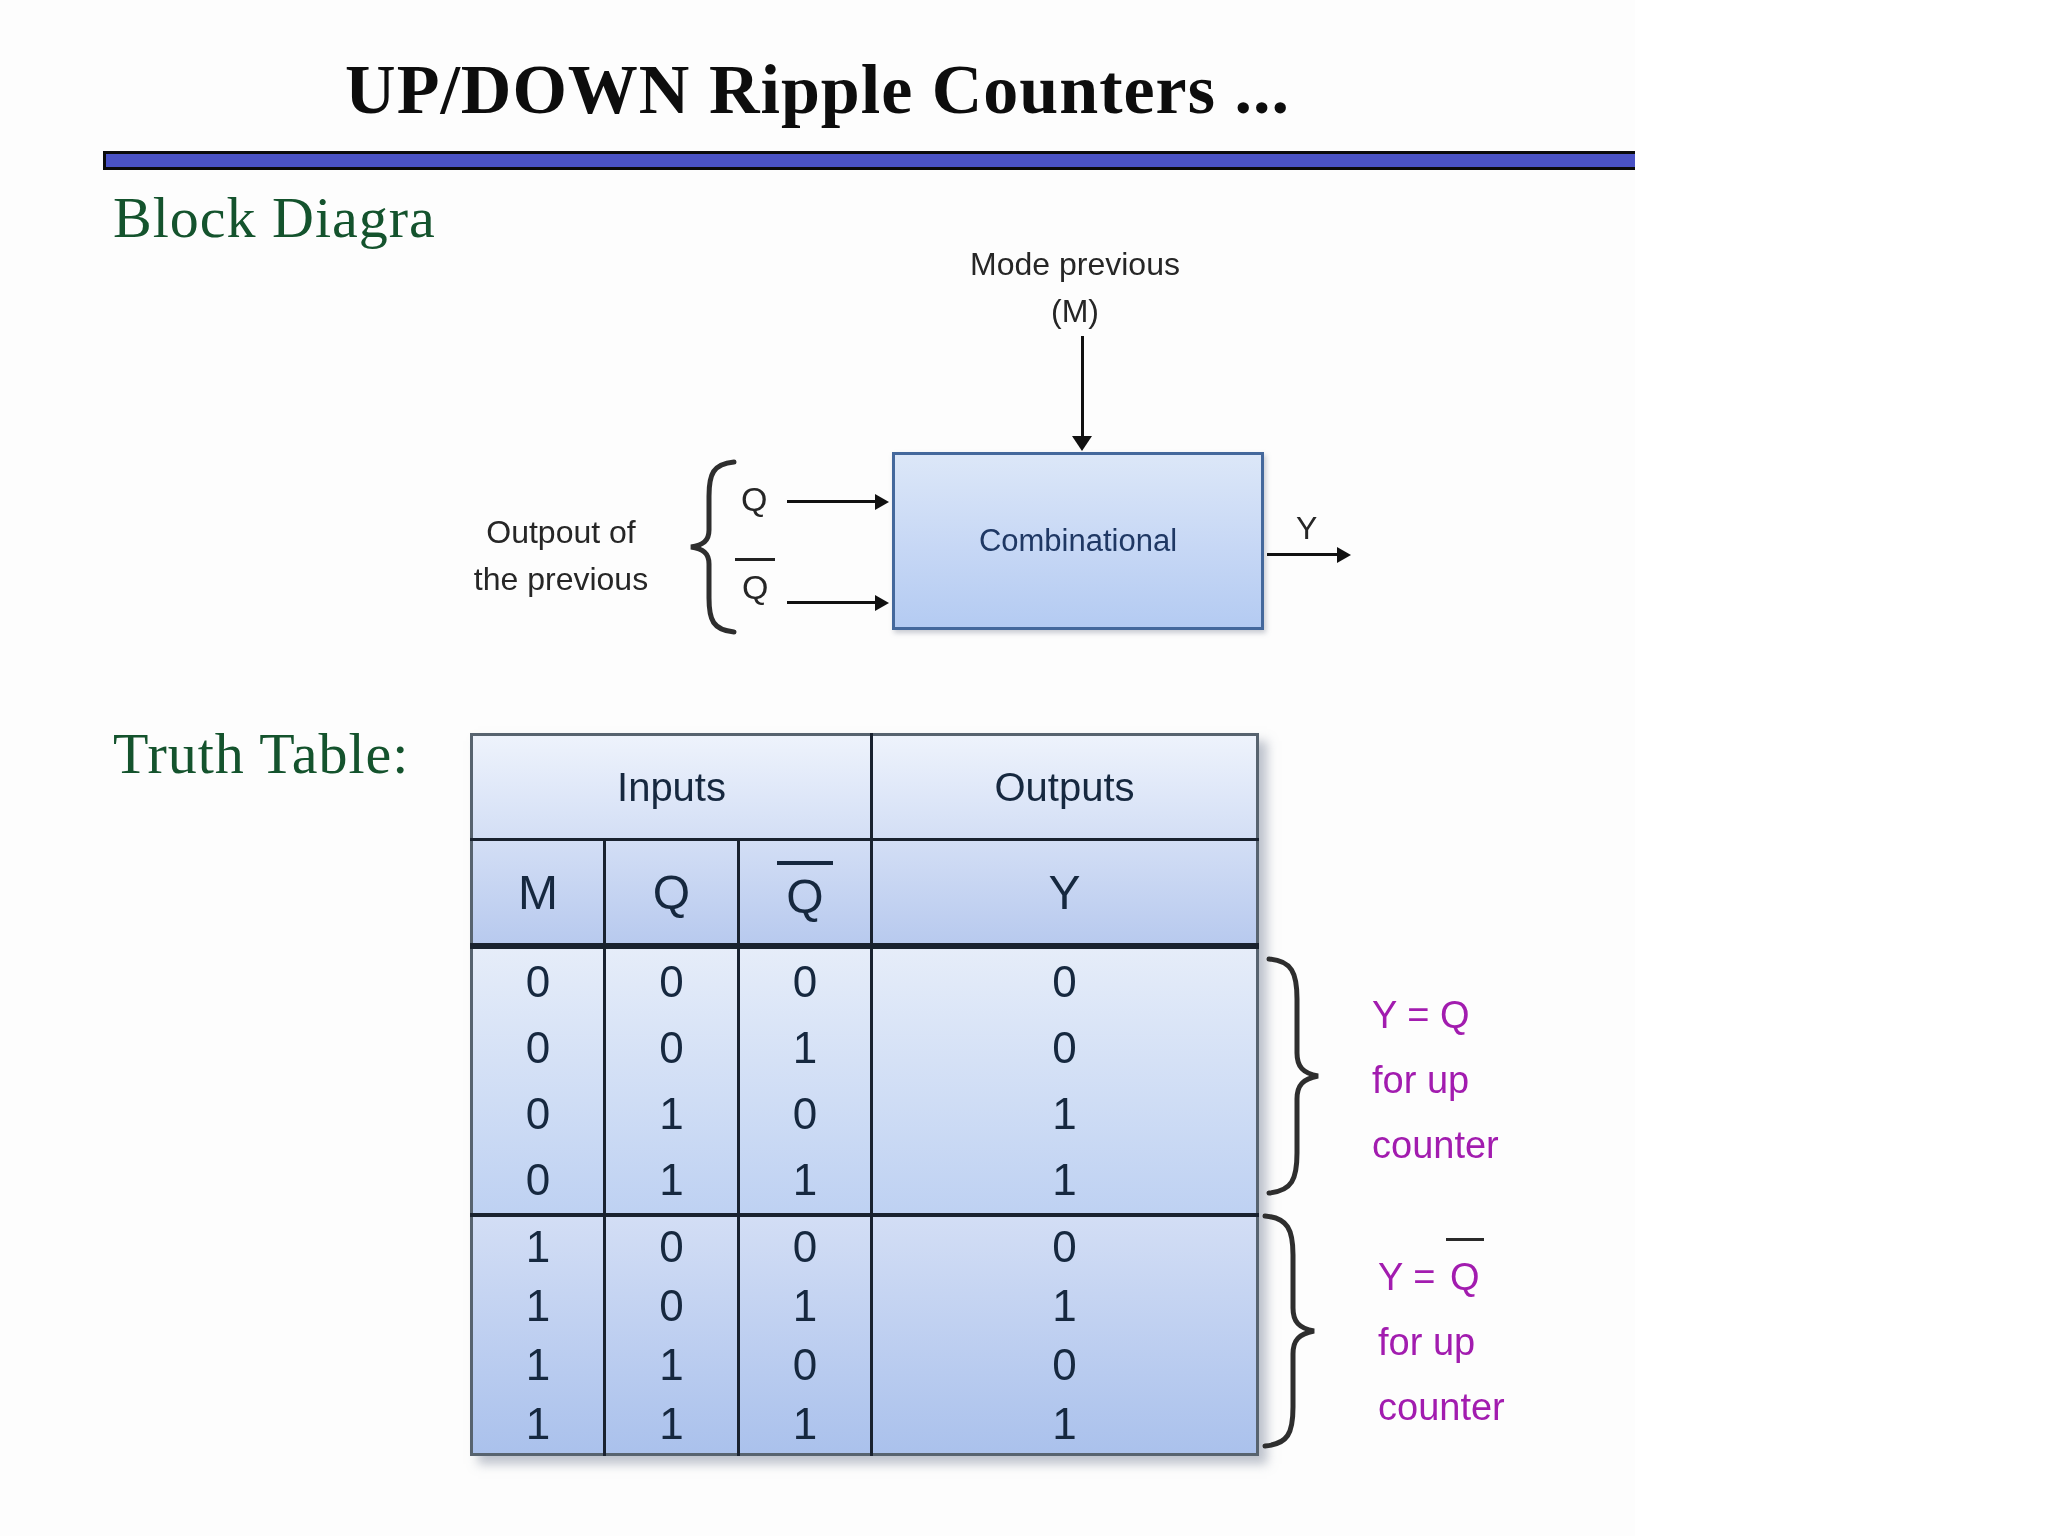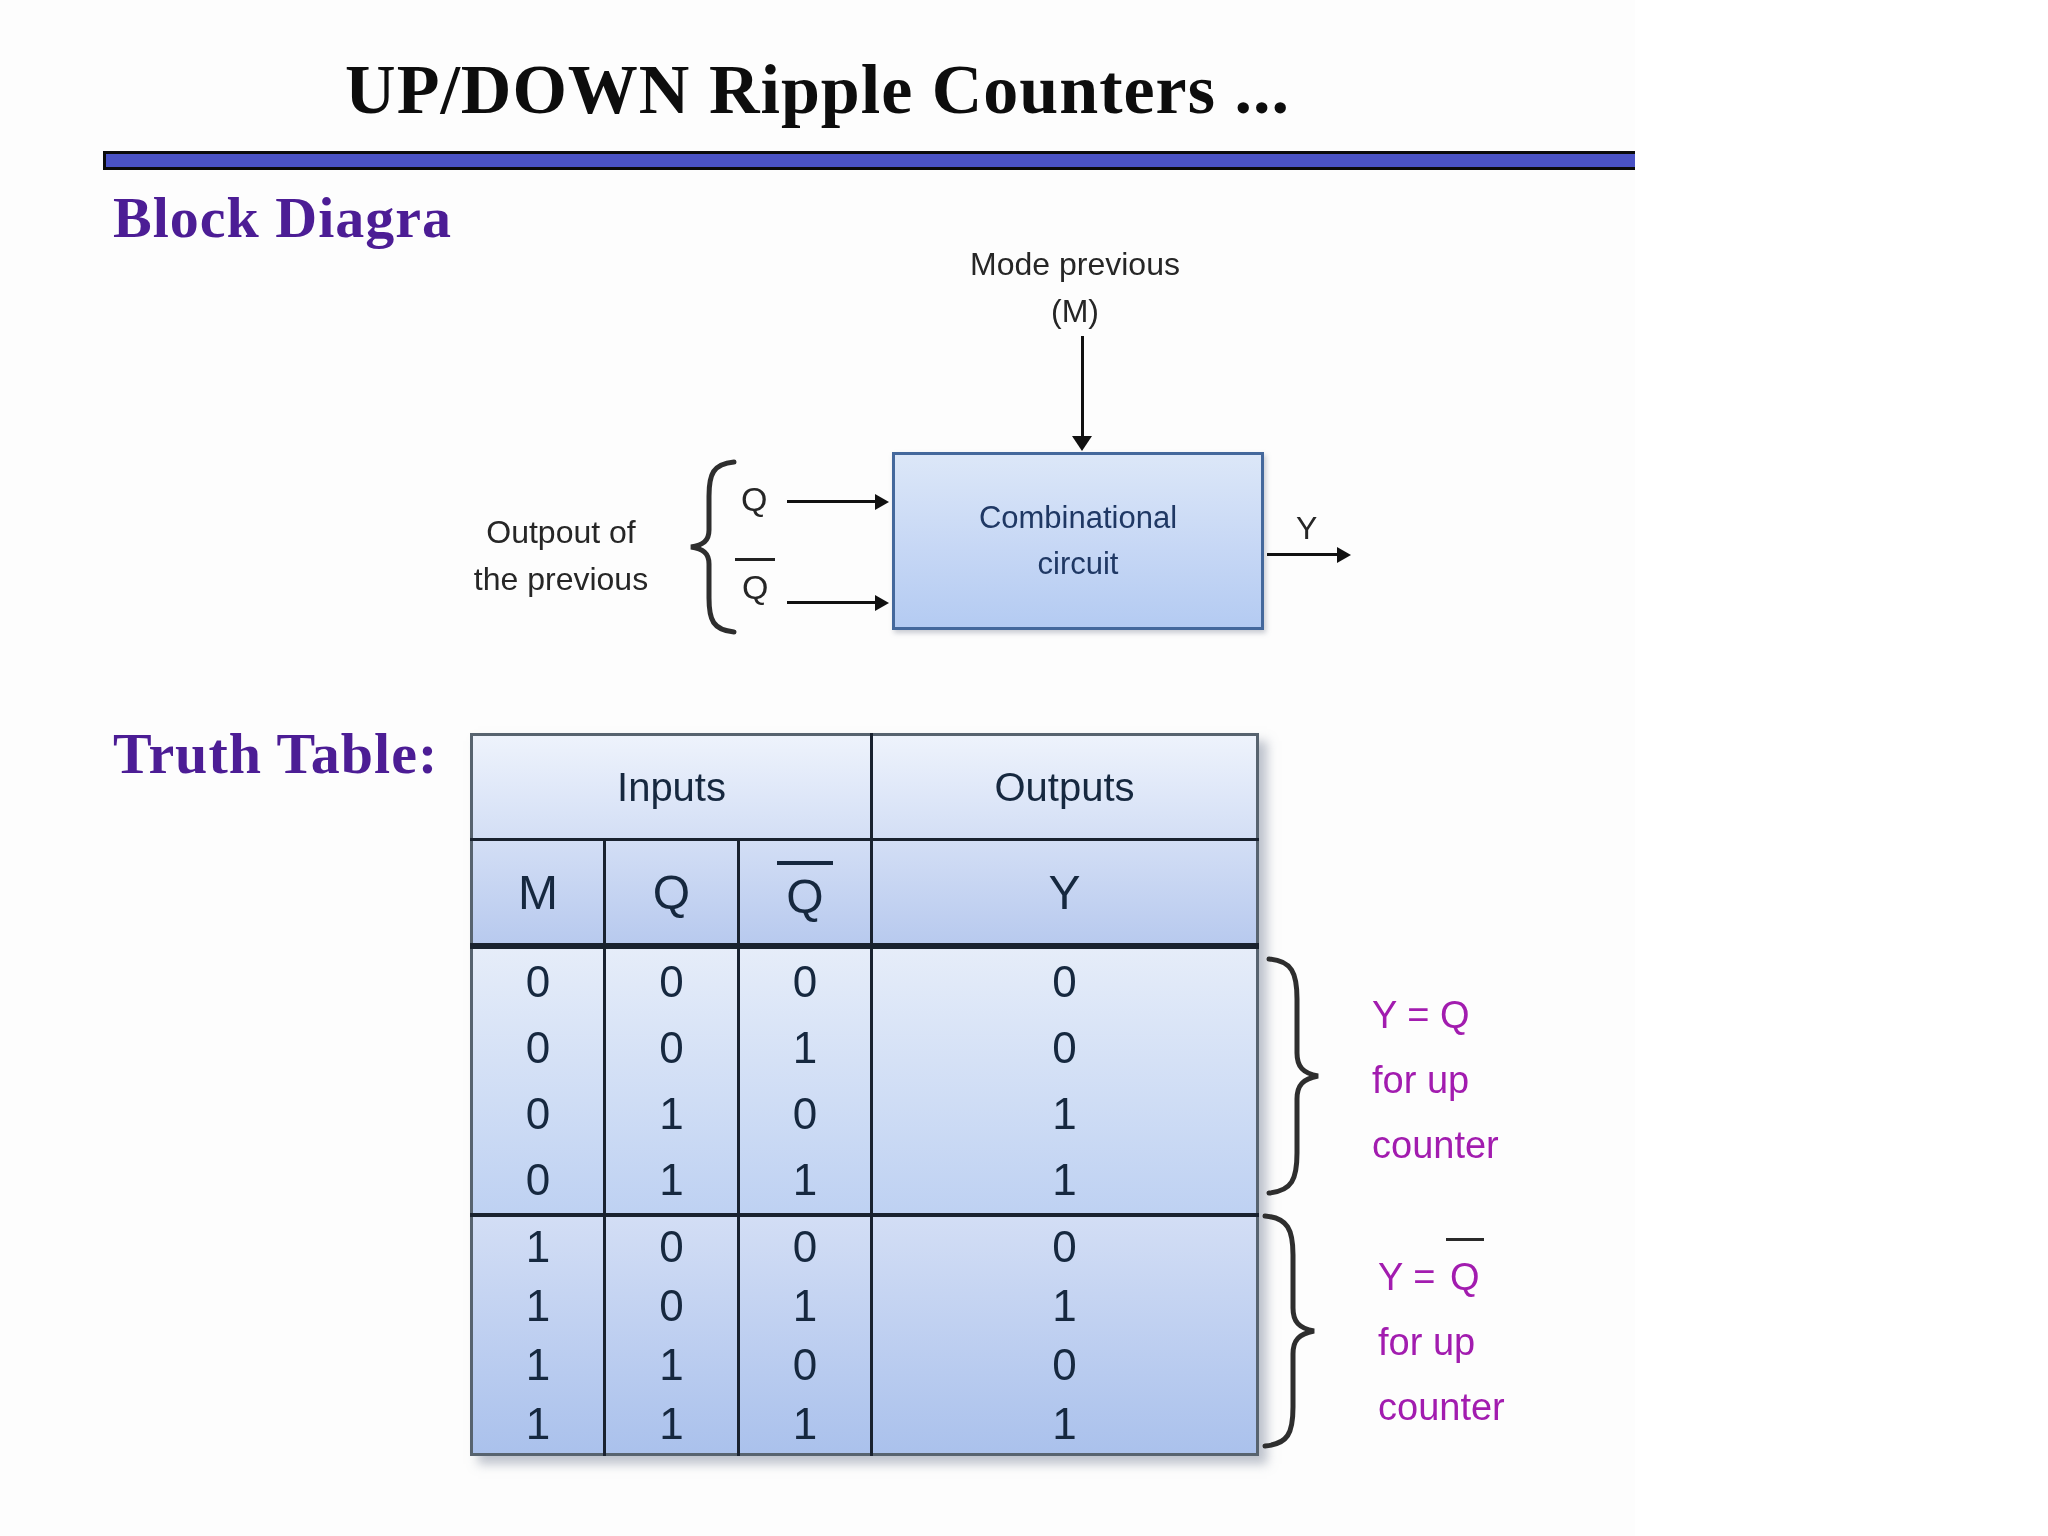--- a/index.html
+++ b/index.html
@@ -13,22 +13,22 @@
   .title {
     left:0; right:0; top:50px; text-align:center;
     font-family:"Liberation Serif", serif; font-weight:bold;
     font-size:70px; color:#0d0d0d; letter-spacing:1px;
   }
   .rule {
     left:103px; top:151px; width:1840px; height:13px;
     background:#4A52C5; border:3px solid #0b0b0b;
   }
   .red-heading {
-    font-family:"Liberation Serif", serif; font-weight:bold;
-    font-size:58px; color:#4c1d95; letter-spacing:1px;
+    font-family:"Liberation Serif", serif; font-weight:normal;
+    font-size:58px; color:#14532d; letter-spacing:1px;
   }
   .h-block { left:113px; top:184px; }
   .h-truth { left:113px; top:720px; }
 
   
   .dg-text { color:#262626; font-size:32px; }
   .mode-label { left:950px; top:241px; width:250px; text-align:center; line-height:47px; }
   .v-line { left:1081px; top:336px; width:3px; height:102px; background:#111; }
   .v-arrowhead {
     left:1072px; top:436px; width:0; height:0;
@@ -122,21 +122,20 @@
     <span class="qbar-line q-label">Q</span>
   </div>
 
   <div class="abs h-line arr-q1"></div>
   <div class="abs ah-right ah-q1"></div>
   <div class="abs h-line arr-q2"></div>
   <div class="abs ah-right ah-q2"></div>
 
   <div class="abs cc-box">
     <div>Combinational</div>
-    <div>circuit</div>
   </div>
 
   <div class="abs y-label">Y</div>
   <div class="abs h-line arr-out"></div>
   <div class="abs ah-right ah-out"></div>
 
   <div class="abs red-heading h-truth">Truth Table:</div>
 
   <table class="abs ttable">
     <colgroup>

